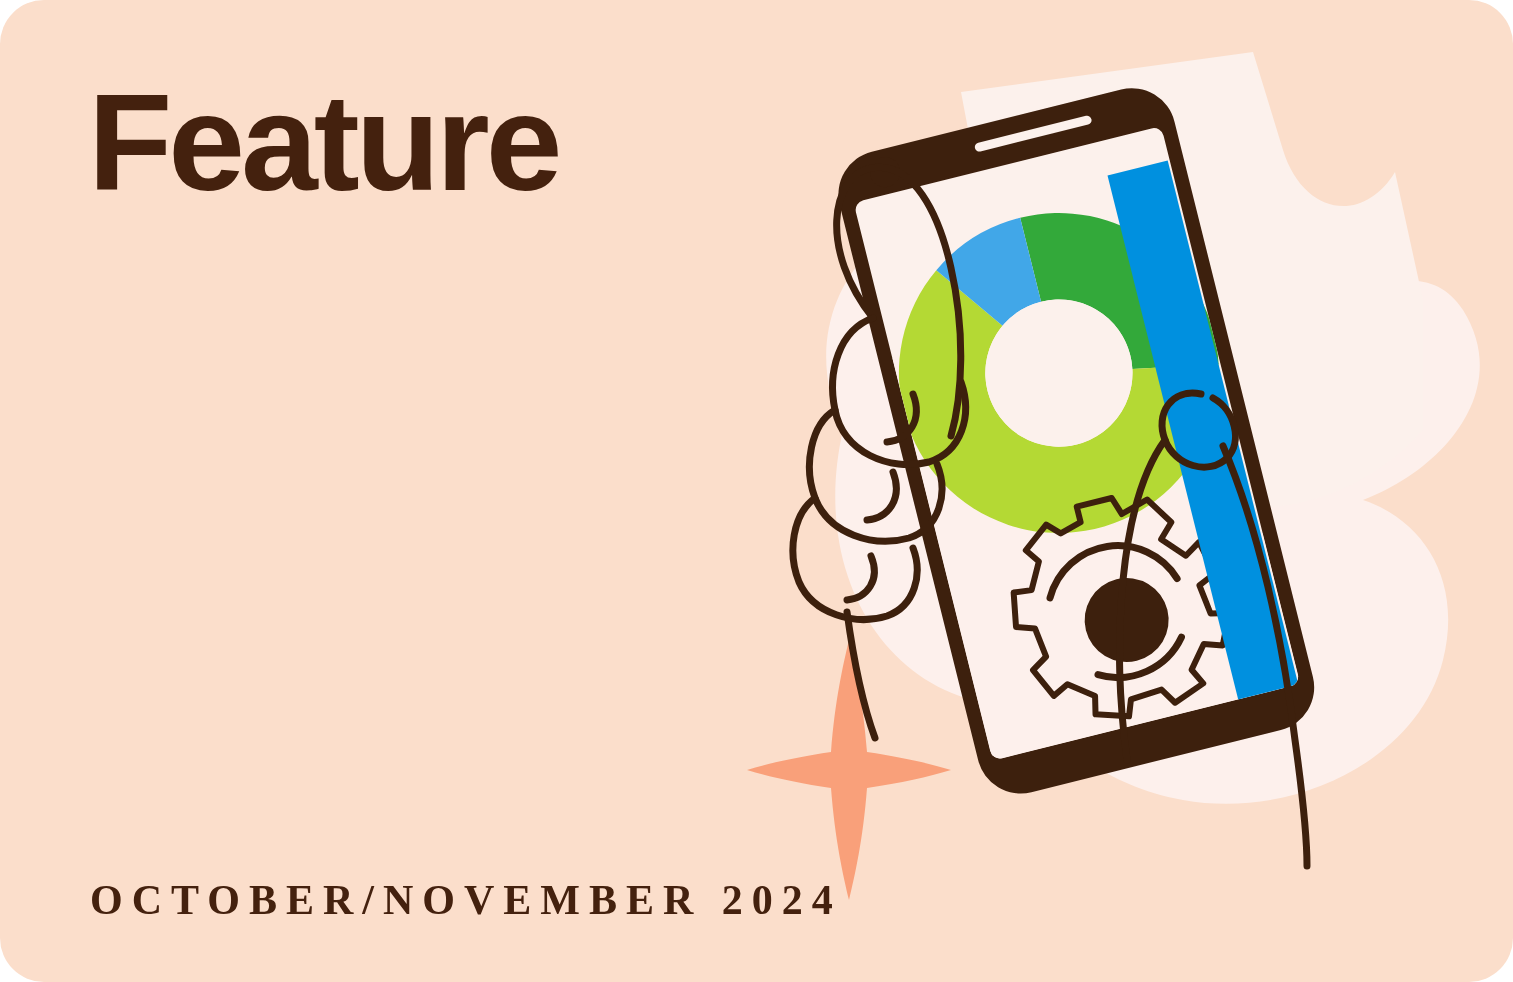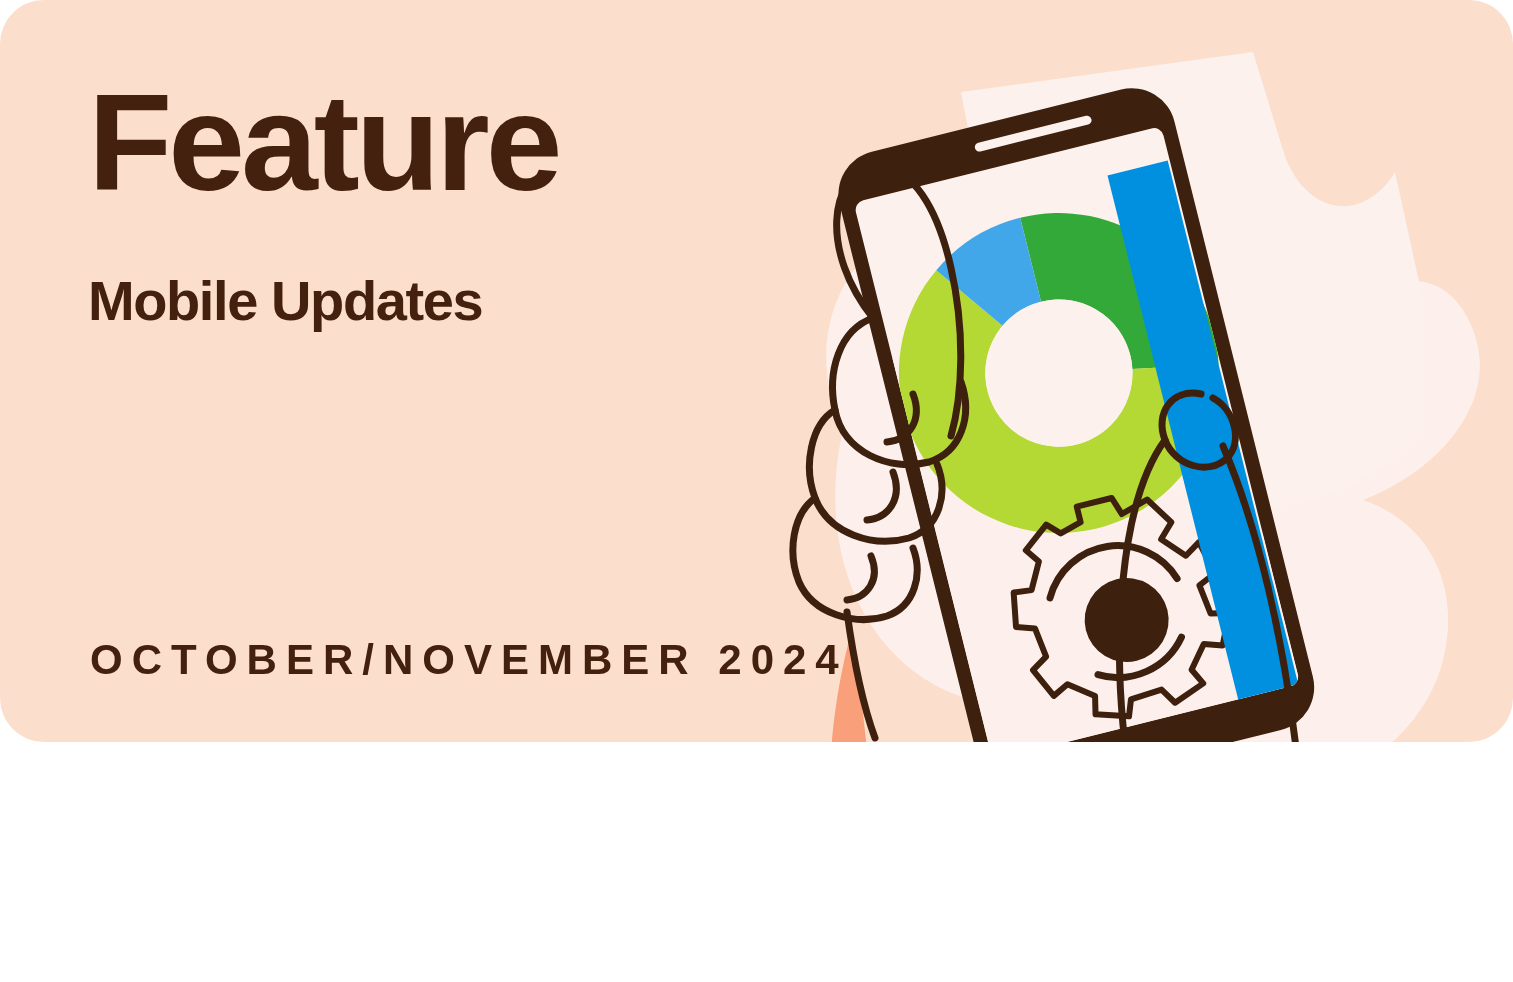--- a/index.html
+++ b/index.html
@@ -10,21 +10,21 @@
   body {
     width: 1513px;
     height: 982px;
     font-family: "Liberation Sans", sans-serif;
     overflow: hidden;
   }
 
   #card {
     position: relative;
     width: 1513px;
-    height: 742px;
+    height: 982px;
     background: #fbdecb;
     border-radius: 44px;
     overflow: hidden;
     box-sizing: border-box;
   }
 
   
   #text-block {
     position: absolute;
     left: 88px;
@@ -49,21 +49,21 @@
     font-size: 56px;
     letter-spacing: -1.4px;
     color: #44210e;
     white-space: nowrap;
   }
 
   #date-line {
     position: absolute;
     left: 90px;
     bottom: 58px;
-    font-family: Liberation Sans, sans-serif;
+    font-family: Liberation Serif, serif;
     font-weight: bold;
     font-size: 42px;
     letter-spacing: 9px;
     color: #44210e;
     white-space: nowrap;
     z-index: 40;
   }
 
   
   #illustration {
@@ -203,18 +203,17 @@
         <path d="M 500 446
                  C 536 530, 560 640, 572 740
                  C 582 812, 584 844, 584 866"></path>
       </g>
 
     </svg>
   </div>
 
   <div id="text-block">
     <div class="title-line">Feature</div>
-    <div id="subtitle">Mobile Updates</div>
   </div>
 
   <div id="date-line">OCTOBER/NOVEMBER 2024</div>
 
 </div>
 
 </body></html>

